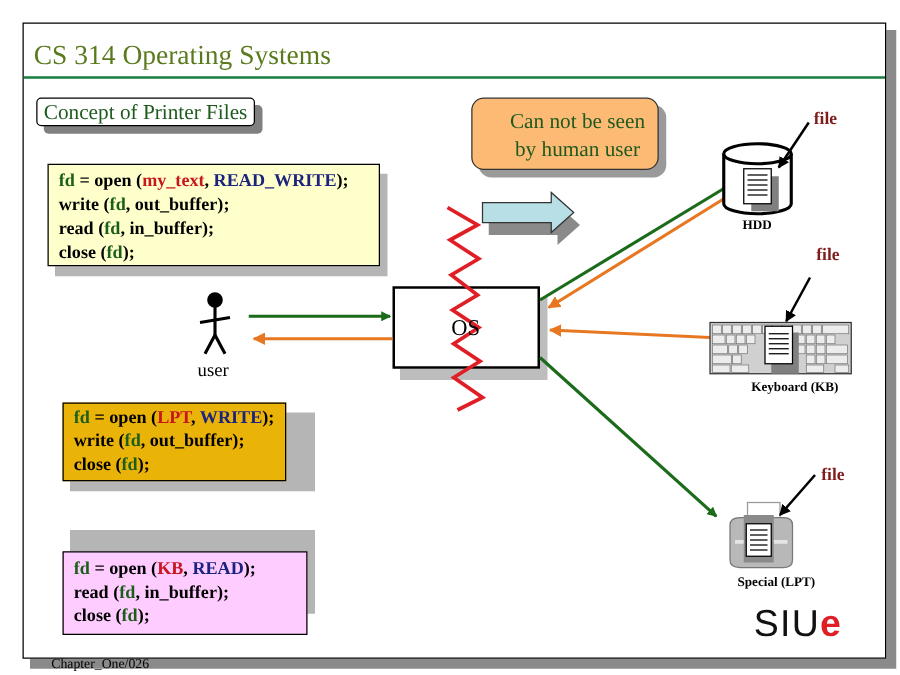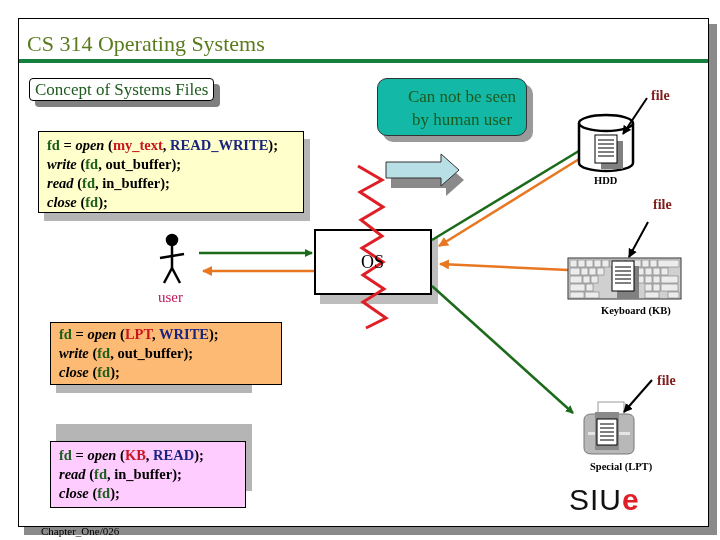--- a/index.html
+++ b/index.html
@@ -1,73 +1,73 @@
 <!DOCTYPE html>
 <html><head>
 <meta charset="utf-8">
 <style>
   html, body { margin:0; padding:0; background:#ffffff; }
   body { width:720px; height:540px; position:relative; overflow:hidden; font-family:"Liberation Serif", "DejaVu Serif", serif; }
   .slide-shadow { position:absolute; left:24px; top:24px; width:693px; height:511px; background:#8a8a8a; }
   .slide { position:absolute; left:18px; top:18px; width:691px; height:509px; background:#fff; border:1px solid #000; box-sizing:border-box; }
-  .title-bar { position:absolute; left:0; top:0; width:100%; height:44px; border-bottom:4px solid #15803d; box-sizing:border-box; }
+  .title-bar { position:absolute; left:0; top:0; width:100%; height:44px; border-bottom:2px solid #15803d; box-sizing:border-box; }
   .title { position:absolute; left:8px; top:12px; font-size:22px; color:#5a7a1e; }
   .subtitle-wrap { position:absolute; left:10px; top:59px; }
   .subtitle-shadow { position:absolute; left:6px; top:6px; width:100%; height:100%; background:#808080; border-radius:4px; }
   .subtitle { position:relative; background:#fff; border:1px solid #000; border-radius:4px; padding:0 5px; font-size:17px; color:#1d5a1d; white-space:nowrap; line-height:21px; }
   .code-box { position:absolute; font-family:"Liberation Serif", serif; font-size:14.5px; font-weight:bold; line-height:19px; border:1px solid #000; padding:6px 8px; box-sizing:border-box; }
   .code-shadow { position:absolute; background:#b5b5b5; }
-  .kw { font-style:italic; color:#000; }
+  .kw { color:#000; }
   .fd { color:#1b5e1b; }
   .arg-red { color:#c8161e; }
   .arg-blue { color:#1a237e;text-align:center; }
   .plain { color:#000; }
   .note-wrap { position:absolute; left:377px; top:78px; width:150px; height:58px; }
   .note-shadow { position:absolute; left:6px; top:6px; width:150px; height:58px; background:#9a9a9a; border-radius:10px; }
-  .note { position:absolute; left:0; top:0; width:150px; height:58px; background:#14b8a6; border:1px solid #333; border-radius:10px; box-sizing:border-box; text-align:center; font-size:17px; line-height:23px; color:#1d5a1d; padding-top:6px;padding-left:20px; }
+  .note { position:absolute; left:0; top:0; width:150px; height:58px; background:#fdba74; border:1px solid #333; border-radius:10px; box-sizing:border-box; text-align:center; font-size:17px; line-height:23px; color:#1d5a1d; padding-top:6px;padding-left:20px; }
   .label { position:absolute; white-space:nowrap; }
   .file-label { font-weight:bold; font-size:14px; color:#7f1d1d; }
   .dev-label { font-weight:bold; font-size:10.5px; color:#000; }
   .os-box-shadow { position:absolute; left:320px; top:238px; width:118px; height:66px; background:#bdbdbd; }
   .os-box { position:absolute; left:314px; top:229px; width:118px; height:66px; background:#fff; border:2px solid #000; box-sizing:border-box; }
   .os-label { position:absolute; left:361px; top:252px; font-size:18px; color:#000; }
-  .user-label { position:absolute; left:158px; top:289px; font-size:15px; color:#be185d; }
+  .user-label { position:absolute; left:158px; top:289px; font-size:15px; color:#000000; }
   .footer { position:absolute; left:22px; top:506px; font-size:11px; color:#000; }
-  .logo { position:absolute; left:569px; top:483px; font-family:"Liberation Sans", sans-serif; font-size:30px; font-weight:bold; letter-spacing:1px; line-height:34px; }
+  .logo { position:absolute; left:603px; top:483px; font-family:"Liberation Sans", sans-serif; font-size:30px; font-weight:bold; letter-spacing:1px; line-height:34px; }
   .logo .black { color:#111; font-weight:normal; }
   .logo .red { color:#e01e26; font-weight:bold; }
   svg.overlay { position:absolute; left:0; top:0; }
 </style>
 </head>
 <body>
 
 <div class="slide-shadow"></div>
 <div class="slide">
   <div class="title-bar">
     <div class="title">CS 314 Operating Systems</div>
   </div>
   <div class="subtitle-wrap">
     <div class="subtitle-shadow"></div>
-    <div class="subtitle">Concept of Systems Files</div>
+    <div class="subtitle">Concept of Printer Files</div>
   </div>
   <div class="footer">Chapter_One/026</div>
 </div>
 
 <div class="code-shadow" style="left:44px;top:139px;width:266px;height:82px;"></div>
 <div class="code-shadow" style="left:56px;top:330px;width:196px;height:63px;"></div>
 <div class="code-shadow" style="left:56px;top:424px;width:196px;height:67px;"></div>
 
 <div class="code-box" id="file-block" style="left:38px;top:131px;width:266px;height:82px;background:#ffffcc;padding-top:4px;">
   <div><span class="fd">fd</span><span class="plain"> = </span><span class="kw">open</span><span class="plain"> (</span><span class="arg-red">my_text</span><span class="plain">, </span><span class="arg-blue">READ_WRITE</span><span class="plain">);</span></div>
   <div><span class="kw">write</span><span class="plain"> (</span><span class="fd">fd</span><span class="plain">, out_buffer);</span></div>
   <div><span class="kw">read</span><span class="plain"> (</span><span class="fd">fd</span><span class="plain">, in_buffer);</span></div>
   <div><span class="kw">close</span><span class="plain"> (</span><span class="fd">fd</span><span class="plain">);</span></div>
 </div>
 
-<div class="code-box" style="left:50px;top:322px;width:232px;height:63px;background:#fdba74;padding-top:2px;">
+<div class="code-box" style="left:50px;top:322px;width:179px;height:63px;background:#eab308;padding-top:2px;">
   <div><span class="fd">fd</span><span class="plain"> = </span><span class="kw">open</span><span class="plain"> (</span><span class="arg-red">LPT</span><span class="plain">, </span><span class="arg-blue">WRITE</span><span class="plain">);</span></div>
   <div><span class="kw">write</span><span class="plain"> (</span><span class="fd">fd</span><span class="plain">, out_buffer);</span></div>
   <div><span class="kw">close</span><span class="plain"> (</span><span class="fd">fd</span><span class="plain">);</span></div>
 </div>
 
 <div class="code-box" style="left:50px;top:415px;width:196px;height:67px;background:#ffccff;padding-top:4px;margin-top:26px;">
   <div><span class="fd">fd</span><span class="plain"> = </span><span class="kw">open</span><span class="plain"> (</span><span class="arg-red">KB</span><span class="plain">, </span><span class="arg-blue">READ</span><span class="plain">);</span></div>
   <div><span class="kw">read</span><span class="plain"> (</span><span class="fd">fd</span><span class="plain">, in_buffer);</span></div>
   <div><span class="kw">close</span><span class="plain"> (</span><span class="fd">fd</span><span class="plain">);</span></div>
 </div>

